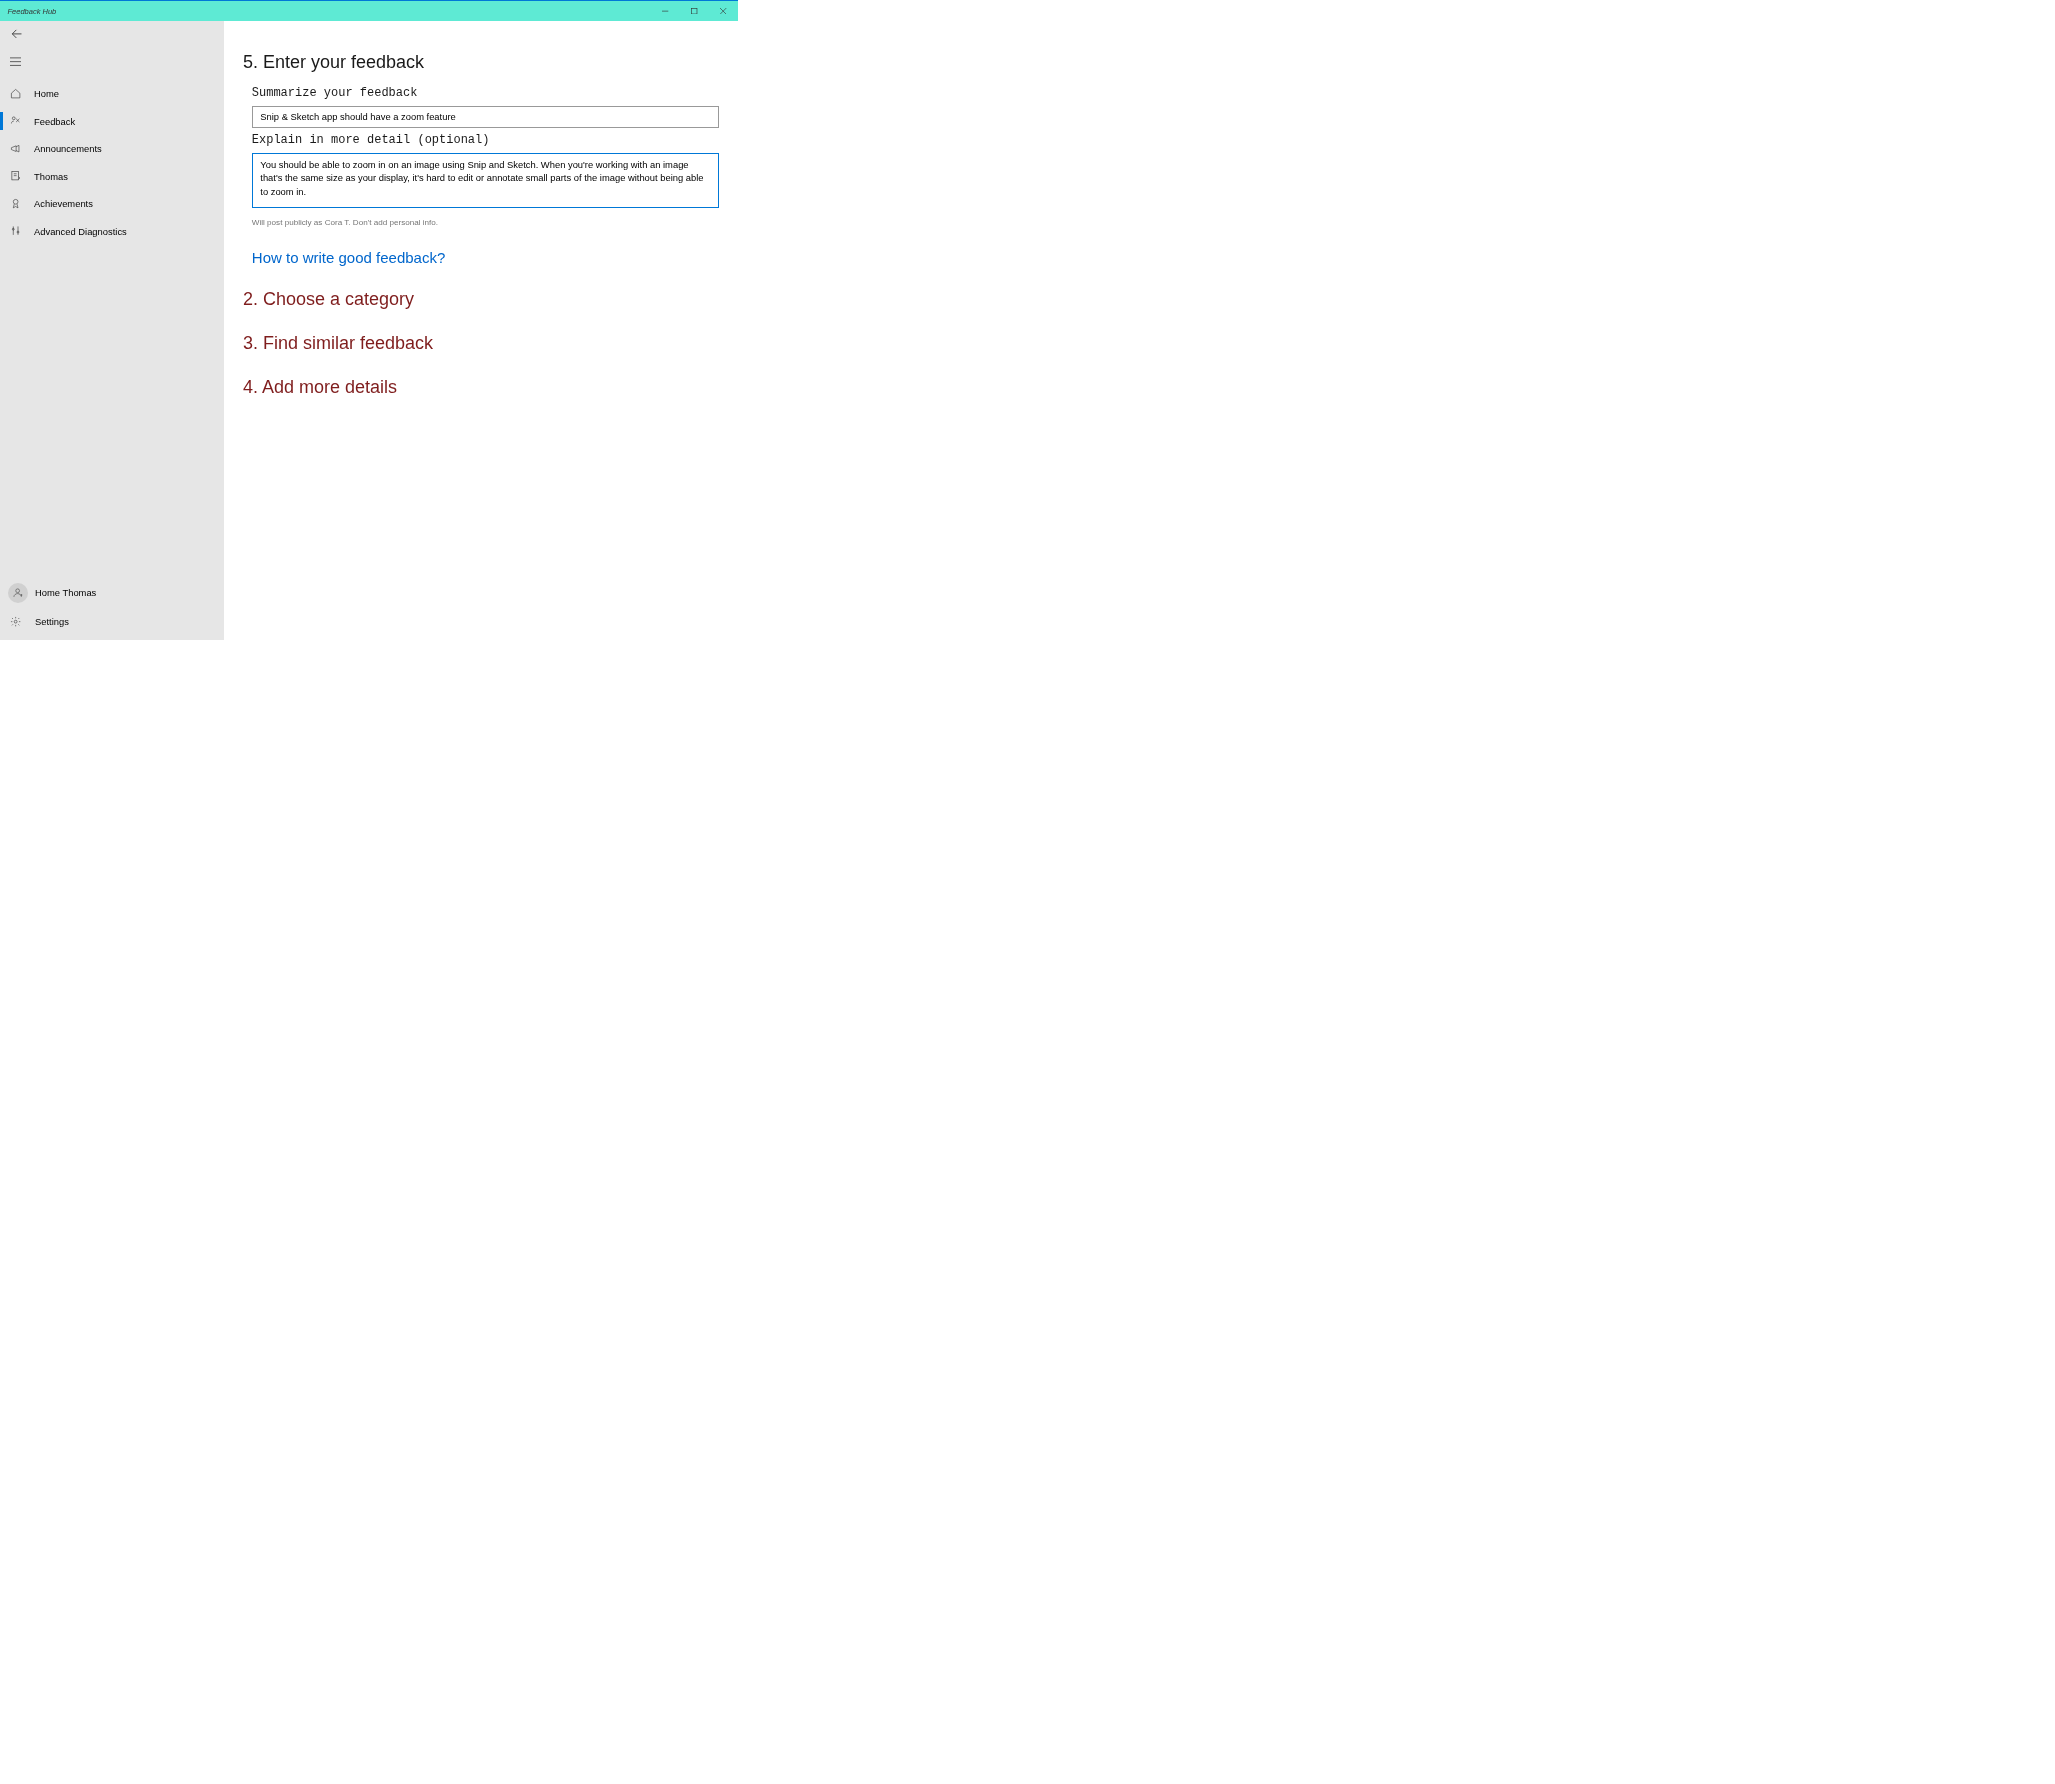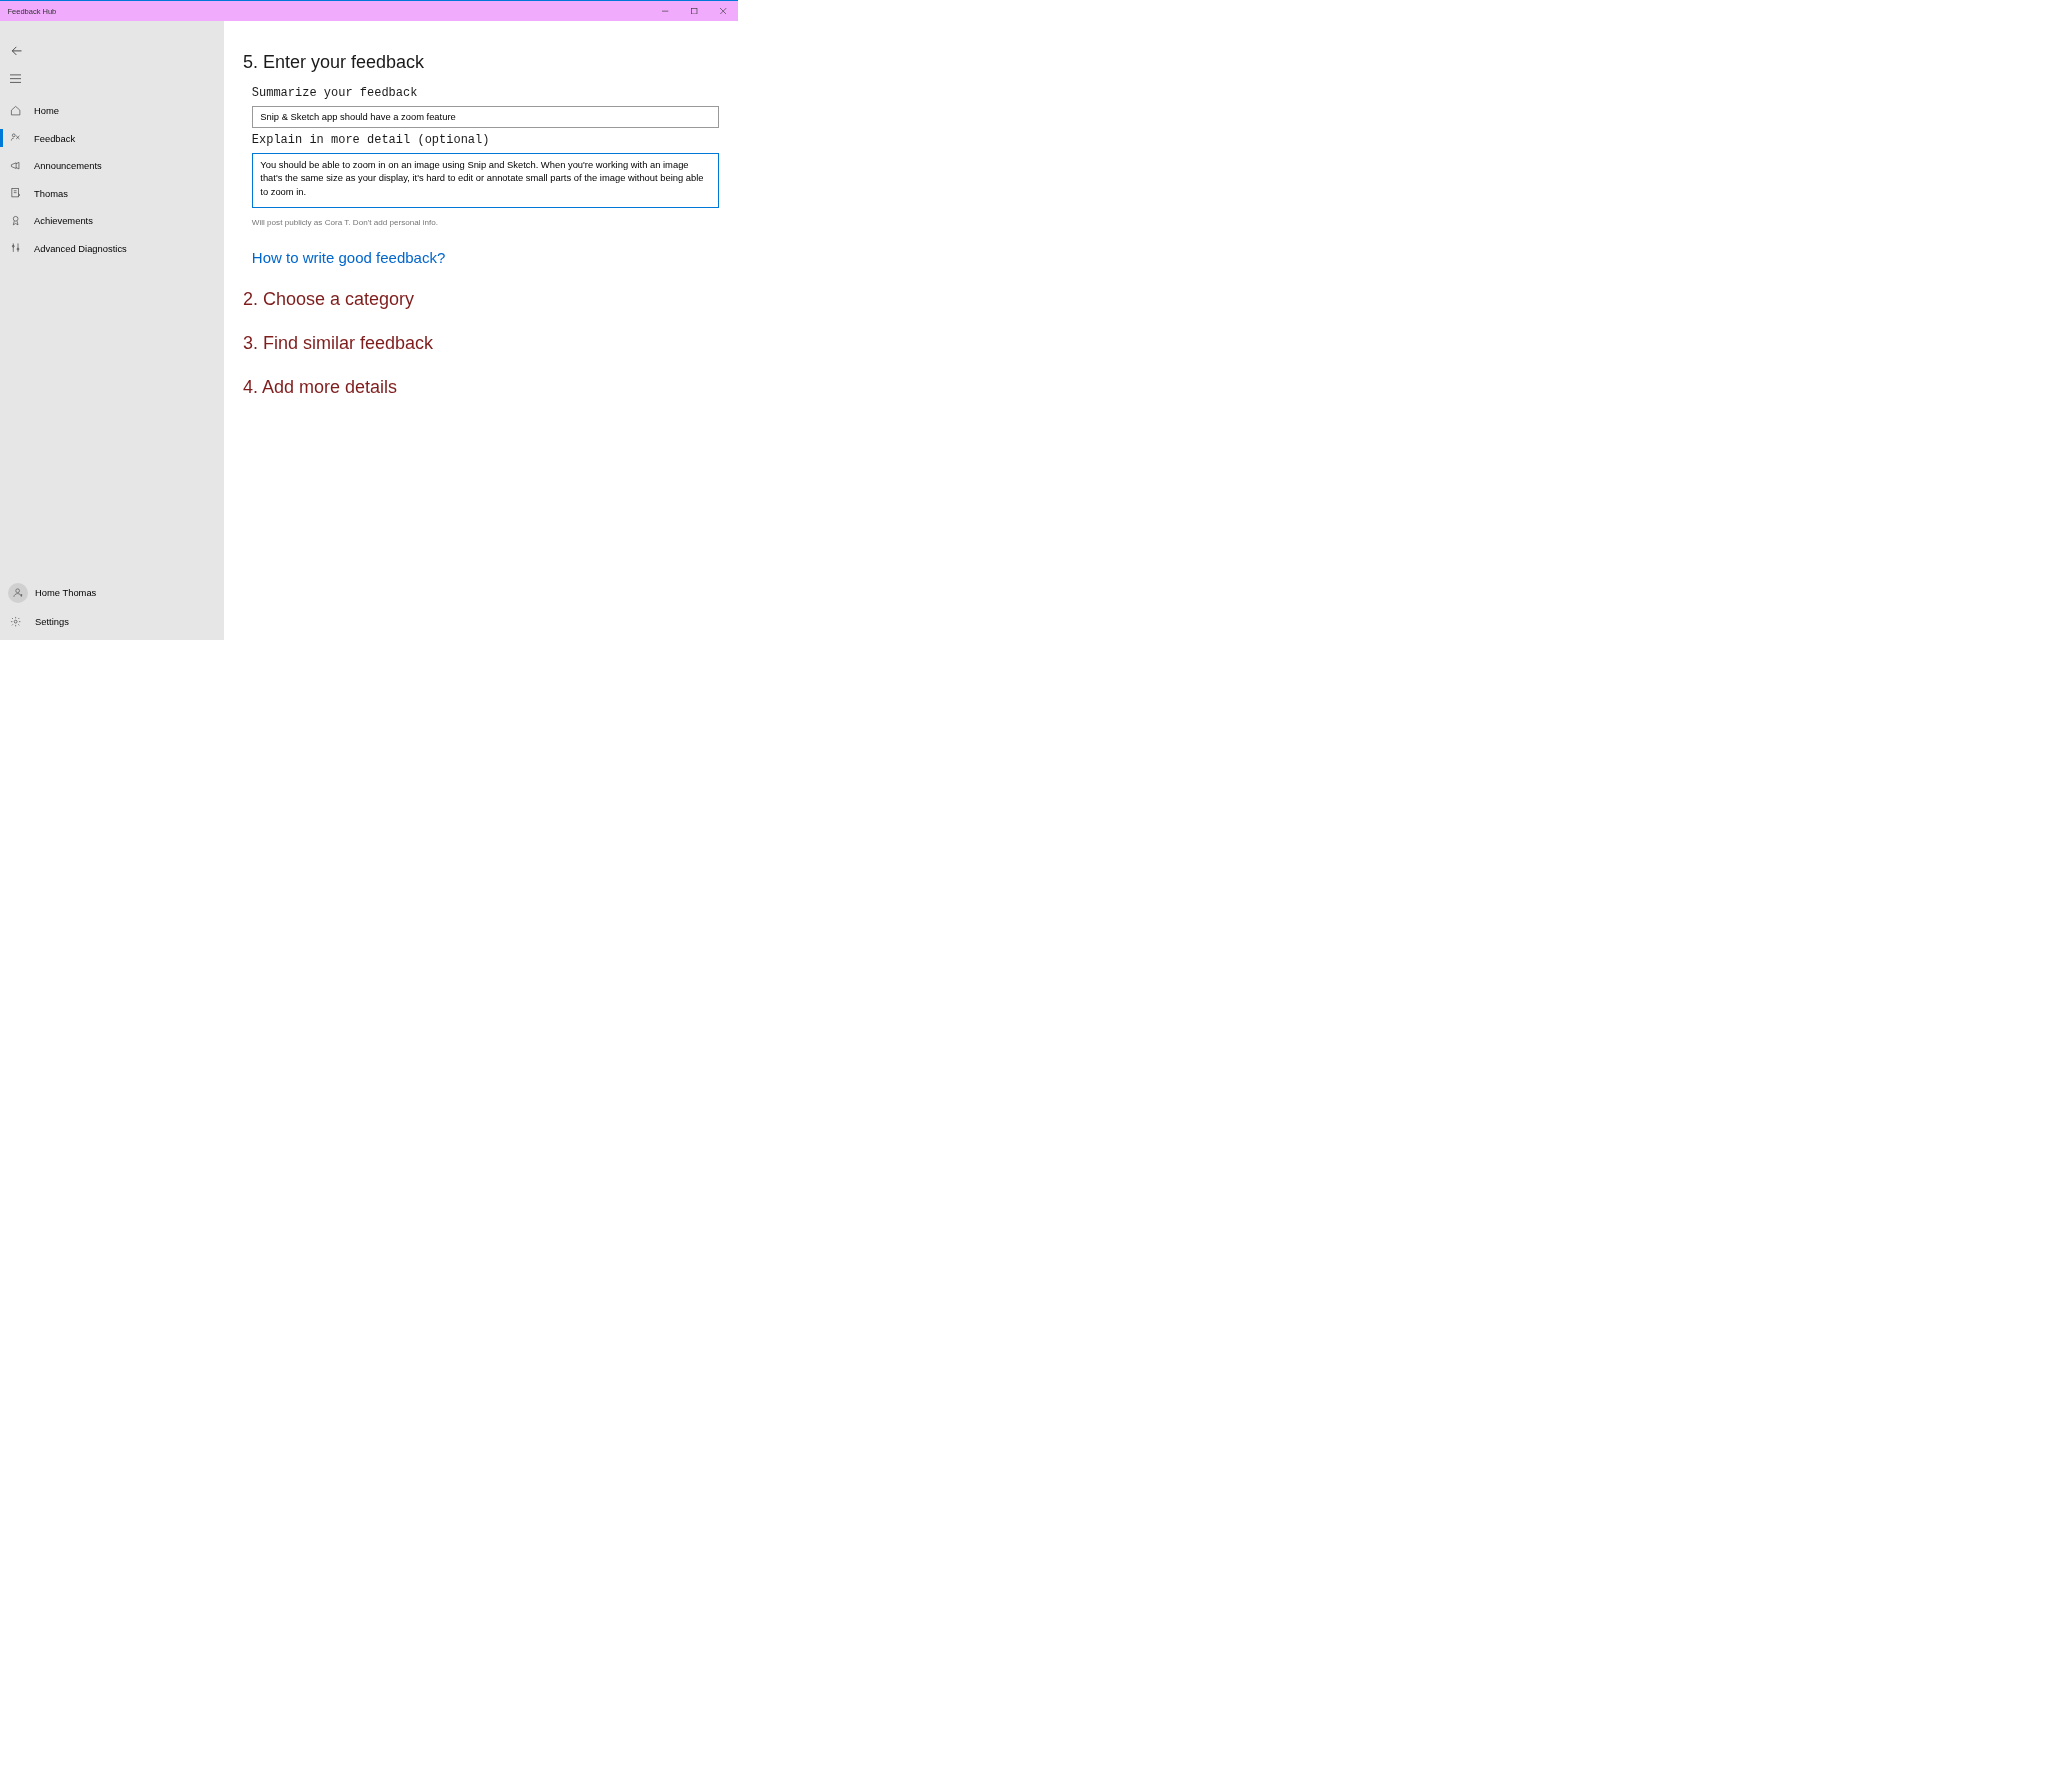--- a/index.html
+++ b/index.html
@@ -22,21 +22,22 @@
       flex-direction: column;
     }
     .titlebar {
       height: 20px;
       display: flex;
       align-items: center;
       justify-content: space-between;
       padding-left: 7.5px;
       font-size: 7.5px;
       color: #333;
-      background: #f0abfc;
+      background: #5eead4;
+      font-style: italic;
     }
     .titlebar .controls {
       display: flex;
     }
     .titlebar .controls .ctrl {
       width: 29px;
       height: 20px;
       display: flex;
       align-items: center;
       justify-content: center;
@@ -52,21 +53,21 @@
     .body {
       flex: 1;
       display: flex;
       min-height: 0;
     }
     .sidebar {
       width: 224px;
       background: #e6e6e6;
       display: flex;
       flex-direction: column;
-      padding-top: 17px;
+      padding-top: 0;
     }
     .sidebar .top-row {
       height: 27.5px;
       display: flex;
       align-items: center;
       padding-left: 10px;
     }
     .sidebar .nav {
       margin-top: 3.8px;
       flex: 1;

